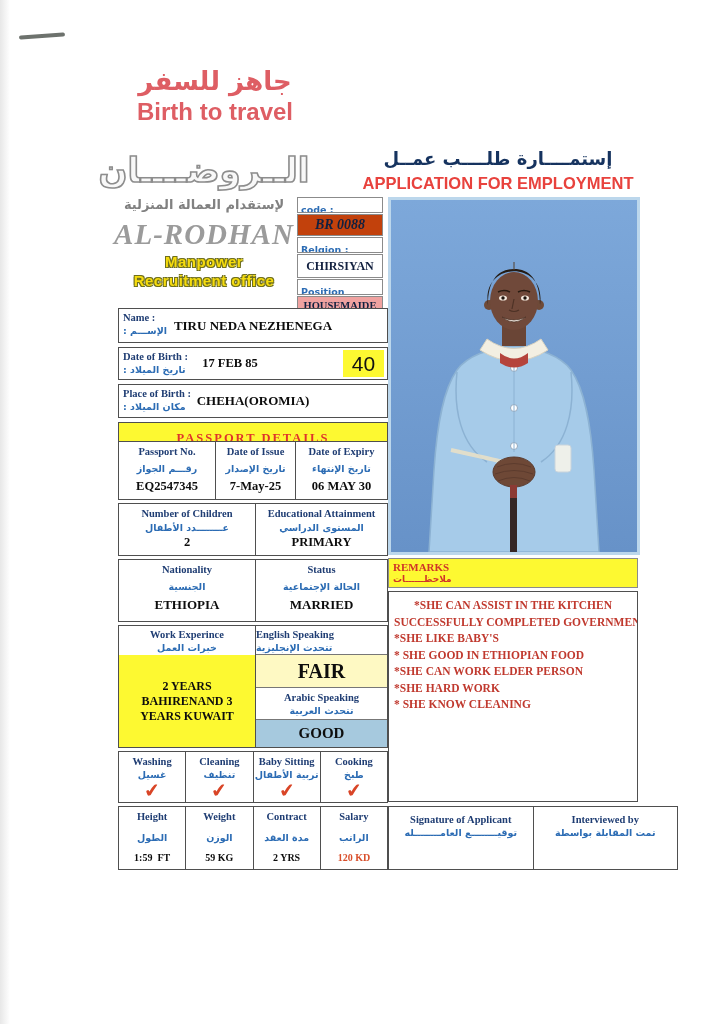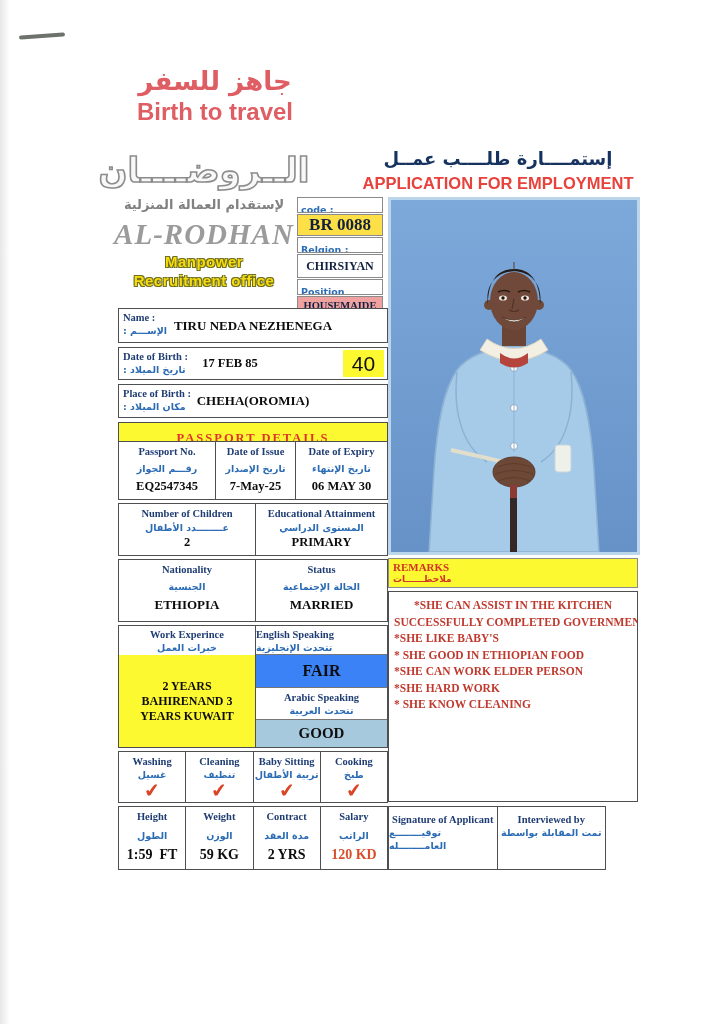--- a/index.html
+++ b/index.html
@@ -61,28 +61,28 @@
     padding:3px 1px 5px 1px;box-sizing:border-box;text-align:center;overflow:hidden;}
   .col + .col{border-left:1px solid #4f4f4f;}
 
   
   .work-left{width:136px;display:flex;flex-direction:column;box-sizing:border-box;}
   .work-right{flex:1;border-left:1px solid #4f4f4f;display:flex;flex-direction:column;box-sizing:border-box;}
   .wl-lab{height:27px;text-align:center;padding-top:2px;}
   .wl-yellow{flex:1;background:#fdf931;display:flex;align-items:center;justify-content:center;text-align:center;
     padding:0 20px;}
   .lang-lab{height:27px;text-align:left;padding-top:2px;border-bottom:1px solid #777;}
-  .lang-val{height:38px;background:#3b82f6;display:flex;align-items:center;justify-content:center;
-    font-size:16px;border-bottom:1px solid #777;}
+  .lang-val{height:38px;background:#fef9c3;display:flex;align-items:center;justify-content:center;
+    font-size:20px;border-bottom:1px solid #777;}
   .lang-lab2{height:33px;text-align:center;padding-top:3px;border-bottom:1px solid #777;}
   .lang-val2{height:32px;background:#a6c9de;display:flex;align-items:center;justify-content:center;font-size:15px;}
 
   .check{font-family:"DejaVu Sans",sans-serif;font-size:19px;color:#d94527;line-height:18px;
     transform:rotate(-6deg);font-weight:bold;}
-  .pvval{font-size:14px;white-space:pre;}
+  .pvval{font-size:10px;white-space:pre;}
 
   
   .remarks-head{background:#fdf931;border:1px solid #8b8b8b;box-sizing:border-box;padding:2px 4px;overflow:hidden;}
   .remarks-head .t{color:#d03428;font-weight:bold;font-size:11px;font-family:"Liberation Serif",serif;line-height:13px;}
   .remarks-head .ta{color:#d03428;font-weight:bold;font-size:9px;font-family:"DejaVu Sans",sans-serif;line-height:11px;}
   .remarks-body{padding:5px 5px;overflow:hidden;}
   .rline{color:#c0392e;font-weight:bold;font-size:11.5px;line-height:16.5px;white-space:nowrap;
     font-family:"Liberation Serif",serif;}
   .rline.first{text-align:center;}
 
@@ -110,21 +110,21 @@
     <div class="yel">Recruitment office</div>
   </div>
 
   <div class="form-header">
     <div class="ar">إستمــــارة طلــــب عمــل</div>
     <div class="en">APPLICATION FOR EMPLOYMENT</div>
   </div>
 
   <div class="meta">
     <div class="cell lab" style="height:16px;"><span class="alabel">code :</span></div>
-    <div class="cell v" style="height:22px;background:#fde047;font-size:17px;">BR 0088</div>
+    <div class="cell v" style="height:22px;background:#c2410c;font-size:14px;font-style:italic;">BR 0088</div>
     <div class="cell lab" style="height:16px;"><span class="alabel">Relgion :</span></div>
     <div class="cell v" style="height:24px;font-size:12px;">CHIRSIYAN</div>
     <div class="cell lab" style="height:16px;"><span class="alabel">Position Applied</span></div>
     <div class="cell v" style="height:19px;background:#f0a2a0;font-size:10.5px;">HOUSEMAIDE</div>
   </div>
 
   <div class="photo">
     <svg viewBox="0 0 246 352" preserveAspectRatio="none">
       <defs>
         <linearGradient id="pbg" x1="0" y1="0" x2="0" y2="1">
@@ -325,21 +325,21 @@
   <div class="box remarks-body" style="left:388px;top:591px;width:250px;height:211px;">
     <div class="rline first">*SHE CAN ASSIST IN THE KITCHEN</div>
     <div class="rline">SUCCESSFULLY COMPLETED GOVERNMENTT TRAIN</div>
     <div class="rline">*SHE LIKE BABY'S</div>
     <div class="rline">* SHE GOOD IN ETHIOPIAN FOOD</div>
     <div class="rline">*SHE CAN WORK ELDER PERSON</div>
     <div class="rline">*SHE HARD WORK</div>
     <div class="rline">* SHE KNOW CLEANING</div>
   </div>
 
-  <div class="box" style="left:388px;top:806px;width:218px;height:64px;">
+  <div class="box" style="left:388px;top:806px;width:290px;height:64px;">
     <div class="sig">
       <div class="sigcell">
         <div class="elabel">Signature of Applicant</div>
         <div class="alabel">توقيــــــــع العامــــــــله</div>
       </div>
       <div class="sigcell">
         <div class="elabel">Interviewed by</div>
         <div class="alabel">تمت المقابلة بواسطة</div>
       </div>
     </div>

